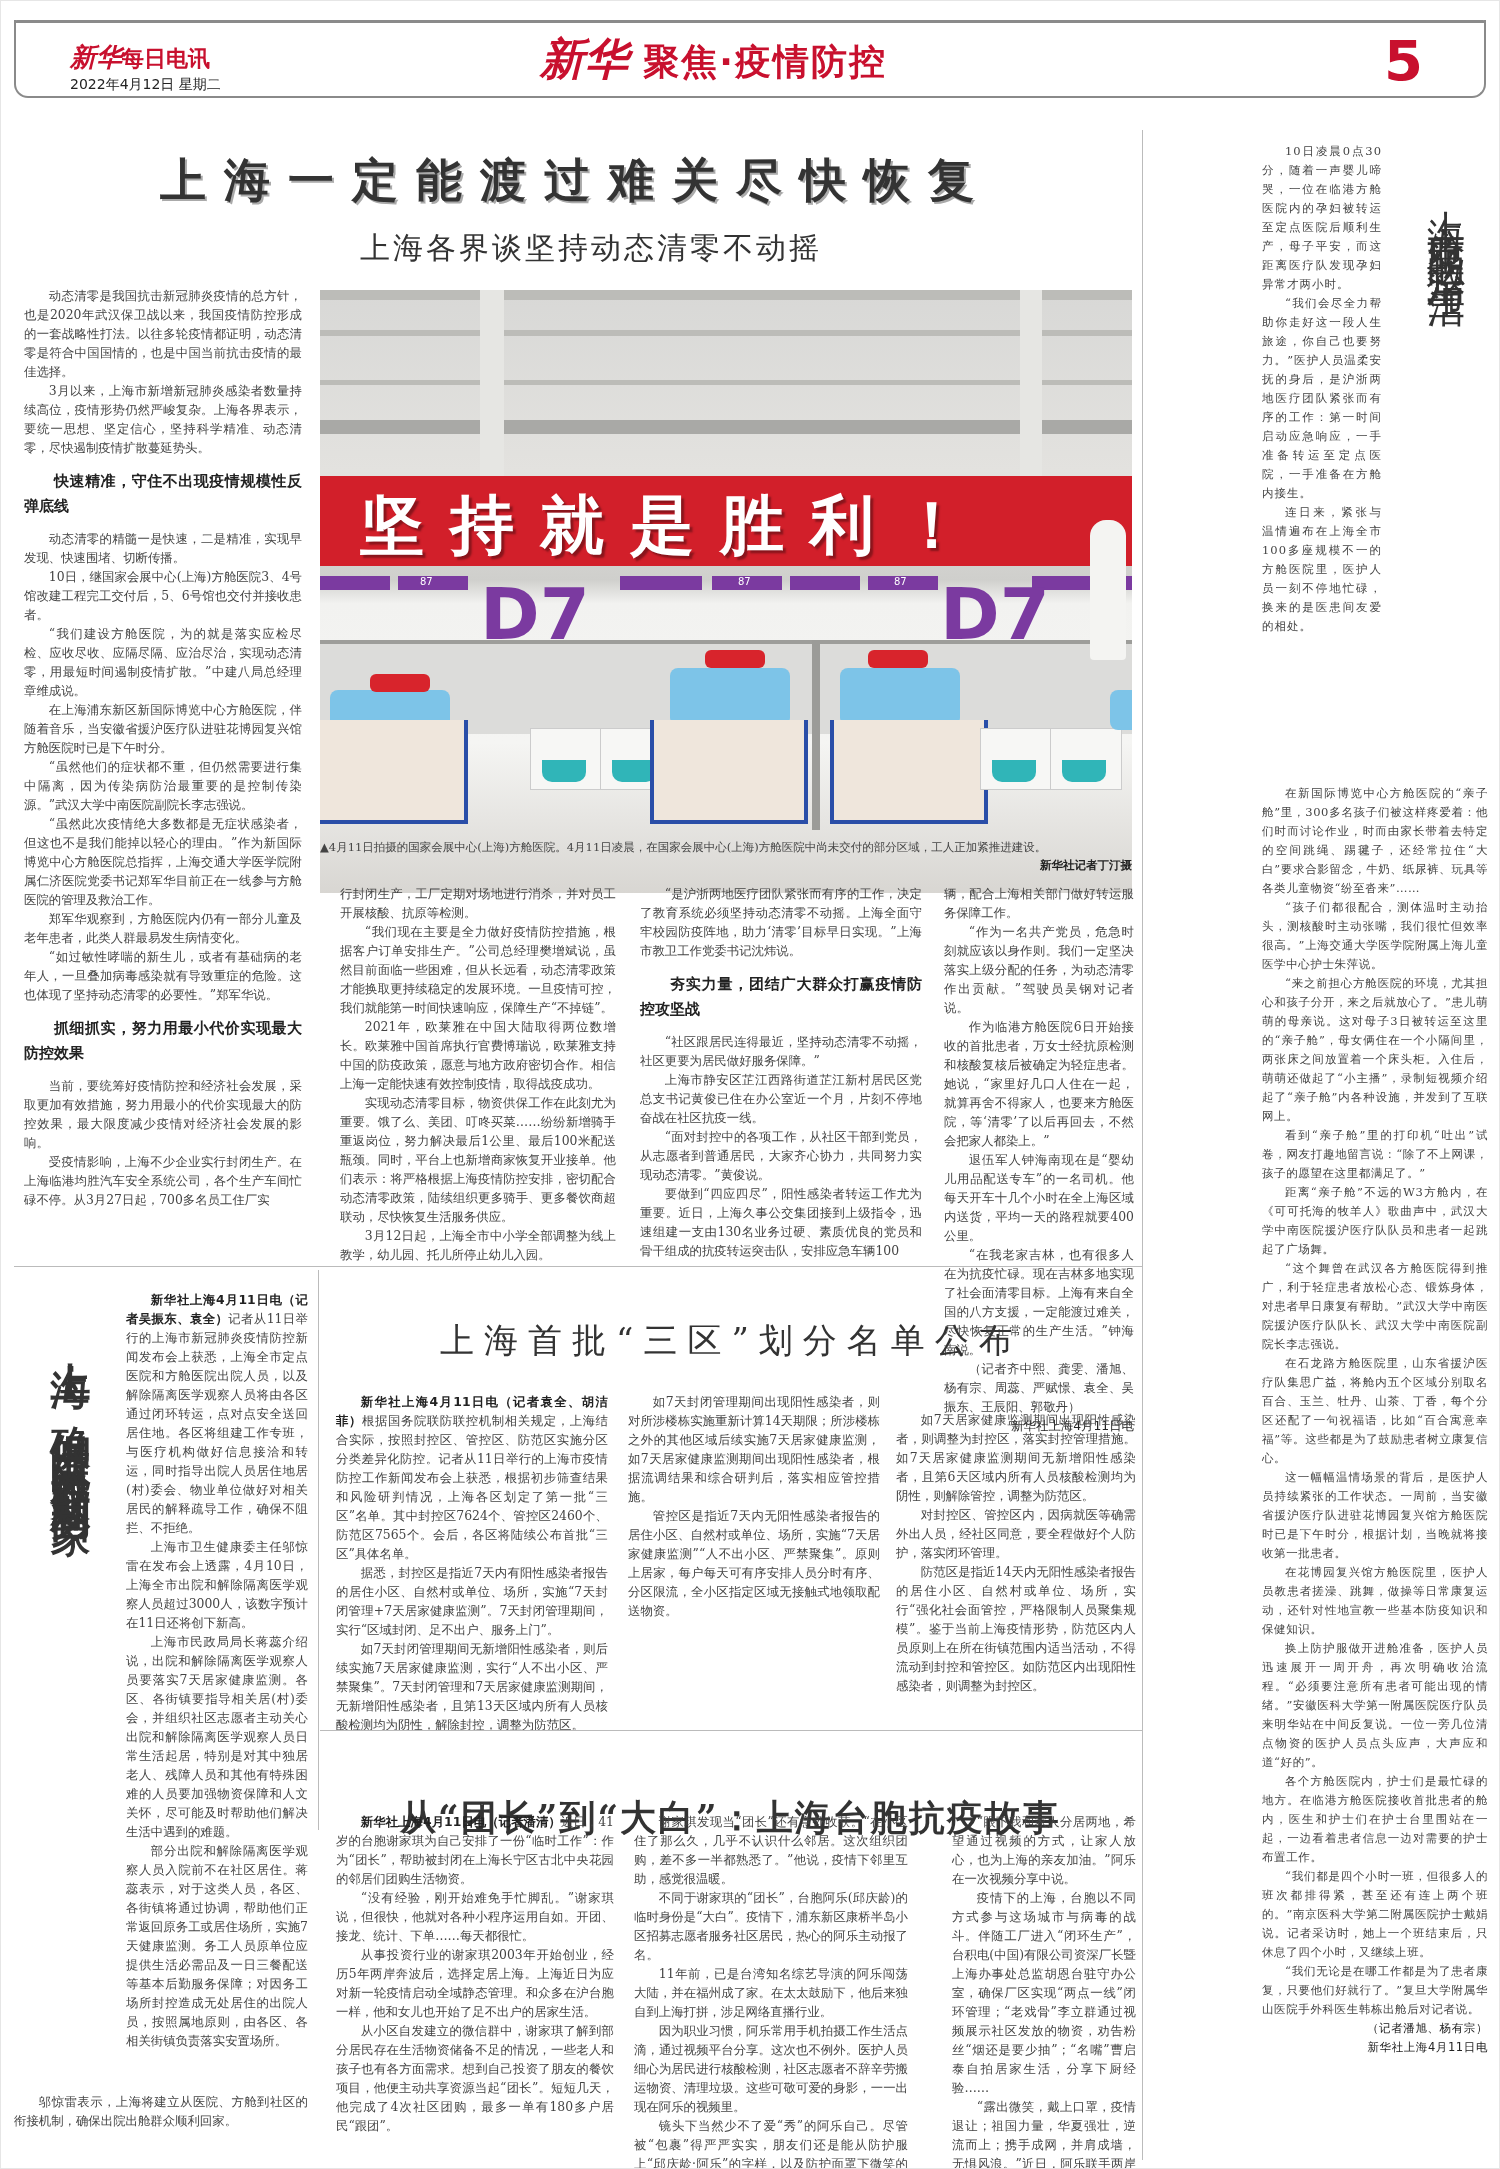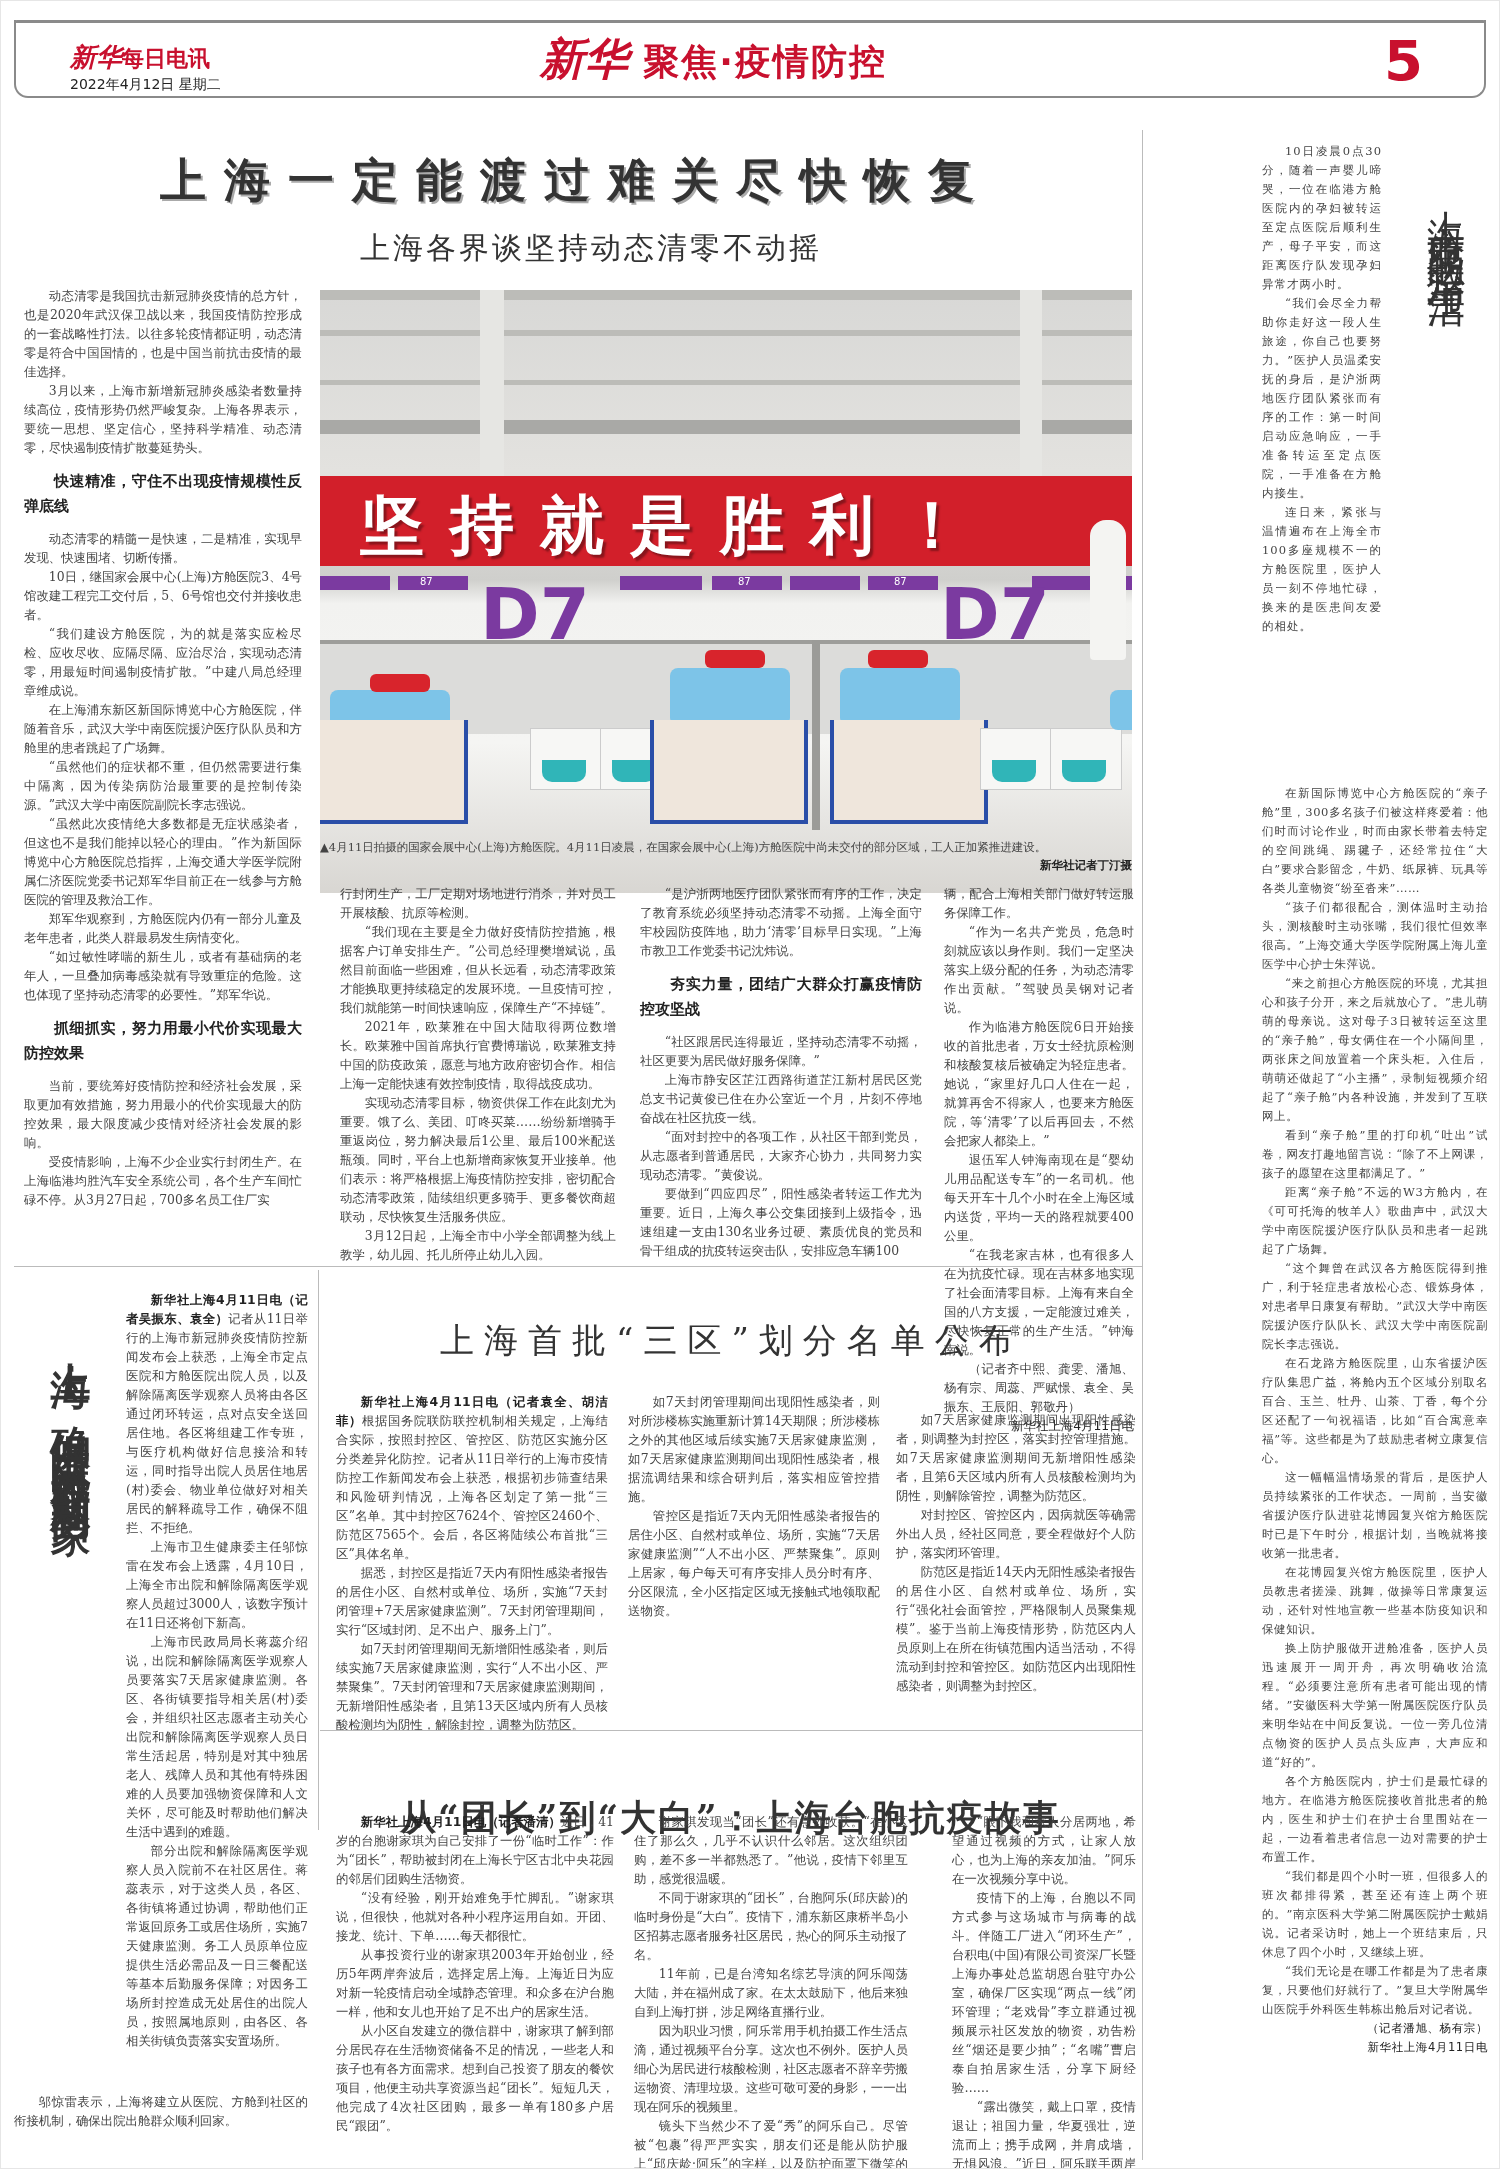--- a/index.html
+++ b/index.html
@@ -73,21 +73,21 @@
 <div class="abs headline">上海一定能渡过难关尽快恢复</div>
 <div class="abs subhead">上海各界谈坚持动态清零不动摇</div>
 
 <div class="abs col" style="left:24px; top:286px; width:278px;">
   <p>动态清零是我国抗击新冠肺炎疫情的总方针，也是2020年武汉保卫战以来，我国疫情防控形成的一套战略性打法。以往多轮疫情都证明，动态清零是符合中国国情的，也是中国当前抗击疫情的最佳选择。</p>
   <p>3月以来，上海市新增新冠肺炎感染者数量持续高位，疫情形势仍然严峻复杂。上海各界表示，要统一思想、坚定信心，坚持科学精准、动态清零，尽快遏制疫情扩散蔓延势头。</p>
   <h3>快速精准，守住不出现疫情规模性反弹底线</h3>
   <p>动态清零的精髓一是快速，二是精准，实现早发现、快速围堵、切断传播。</p>
   <p>10日，继国家会展中心(上海)方舱医院3、4号馆改建工程完工交付后，5、6号馆也交付并接收患者。</p>
   <p>“我们建设方舱医院，为的就是落实应检尽检、应收尽收、应隔尽隔、应治尽治，实现动态清零，用最短时间遏制疫情扩散。”中建八局总经理章维成说。</p>
-  <p>在上海浦东新区新国际博览中心方舱医院，伴随着音乐，武汉大学中南医院援沪医疗队队员和方舱里的患者跳起了广场舞。</p>
+  <p>在上海浦东新区新国际博览中心方舱医院，伴随着音乐，当安徽省援沪医疗队进驻花博园复兴馆方舱医院时已是下午时分。</p>
   <p>“虽然他们的症状都不重，但仍然需要进行集中隔离，因为传染病防治最重要的是控制传染源。”武汉大学中南医院副院长李志强说。</p>
   <p>“虽然此次疫情绝大多数都是无症状感染者，但这也不是我们能掉以轻心的理由。”作为新国际博览中心方舱医院总指挥，上海交通大学医学院附属仁济医院党委书记郑军华目前正在一线参与方舱医院的管理及救治工作。</p>
   <p>郑军华观察到，方舱医院内仍有一部分儿童及老年患者，此类人群最易发生病情变化。</p>
   <p>“如过敏性哮喘的新生儿，或者有基础病的老年人，一旦叠加病毒感染就有导致重症的危险。这也体现了坚持动态清零的必要性。”郑军华说。</p>
   <h3>抓细抓实，努力用最小代价实现最大防控效果</h3>
   <p>当前，要统筹好疫情防控和经济社会发展，采取更加有效措施，努力用最小的代价实现最大的防控效果，最大限度减少疫情对经济社会发展的影响。</p>
   <p>受疫情影响，上海不少企业实行封闭生产。在上海临港均胜汽车安全系统公司，各个生产车间忙碌不停。从3月27日起，700多名员工住厂实</p>
 </div>
 
 <div class="abs photo">

